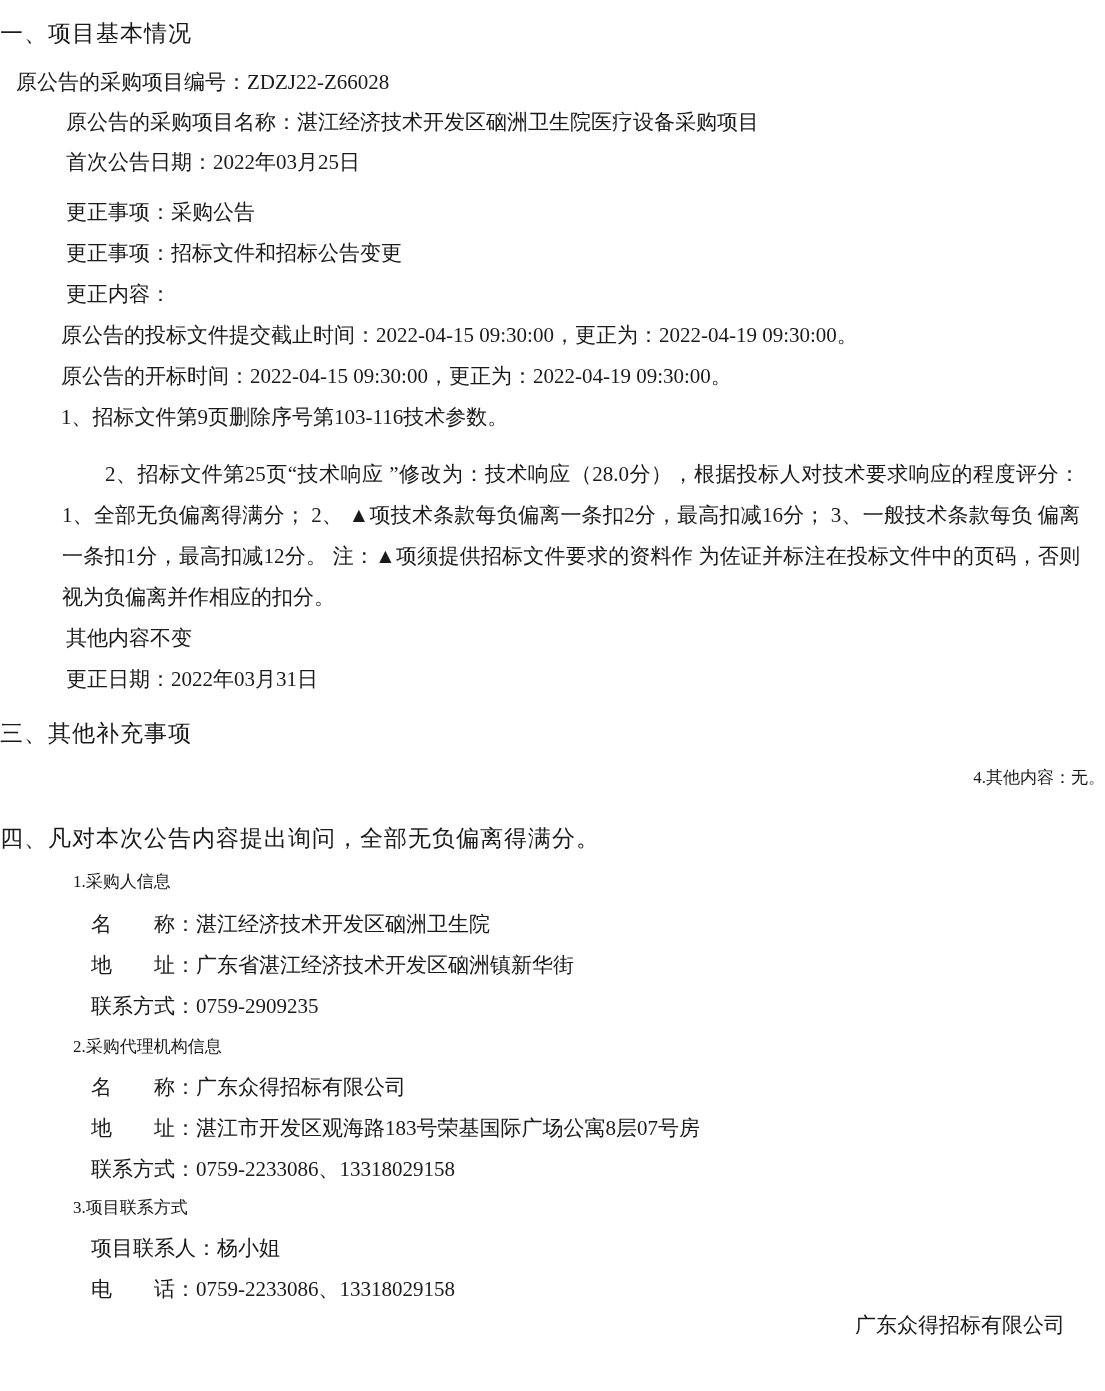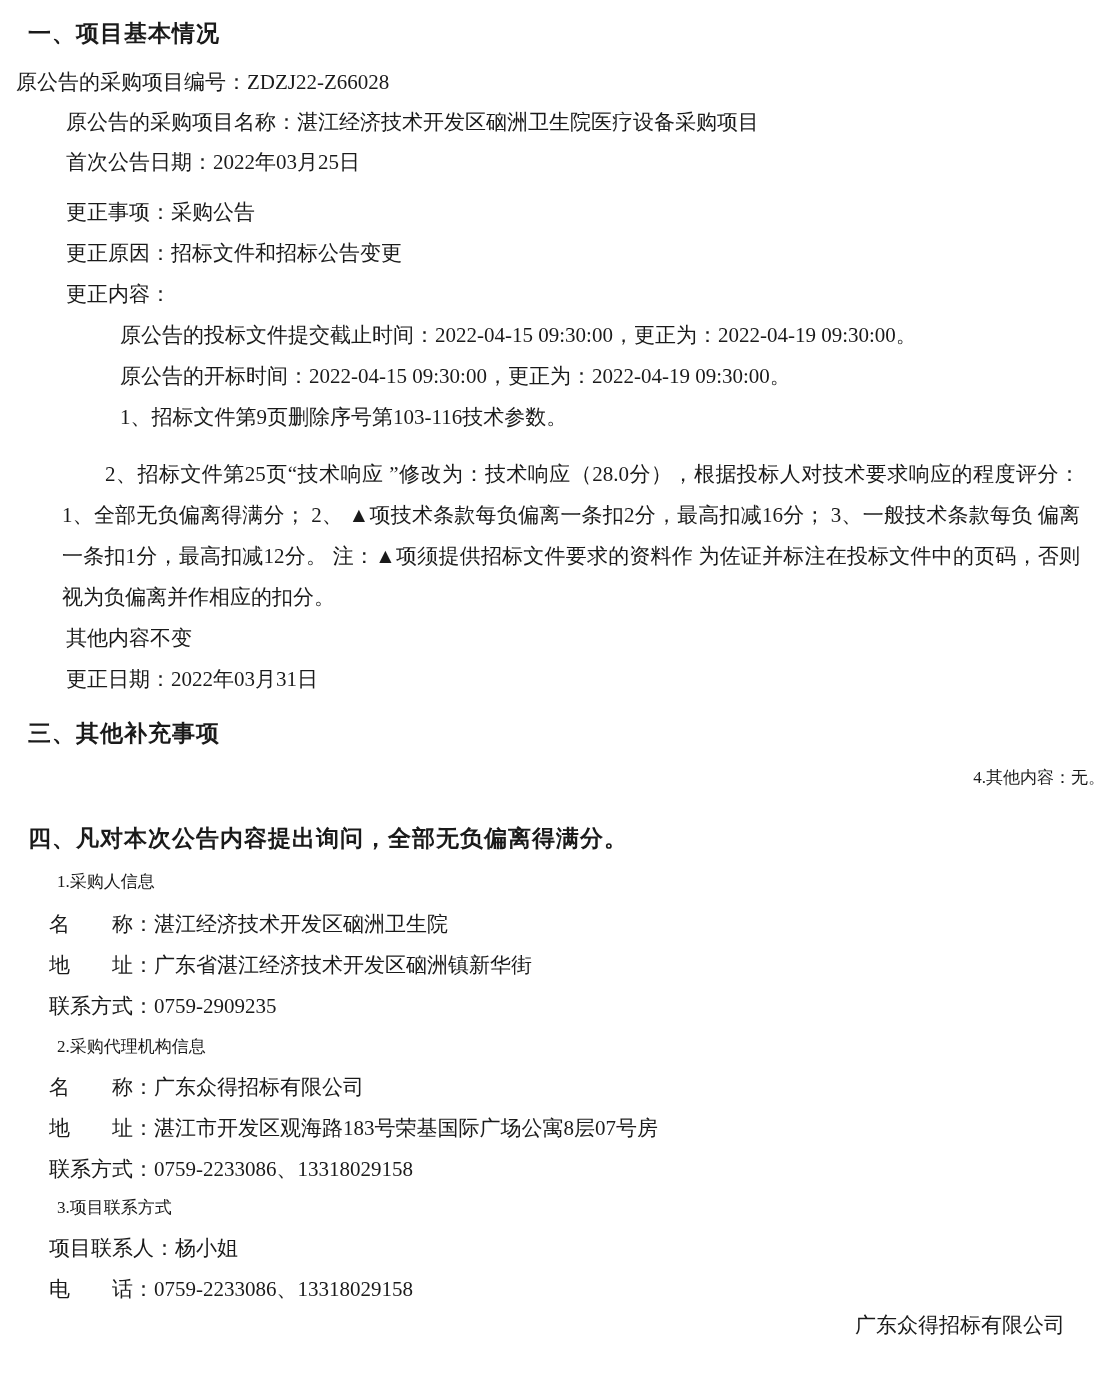--- a/index.html
+++ b/index.html
@@ -15,63 +15,62 @@
     color: #1a1a1a;
   }
   .doc {
     width: 1105px;
     height: 1391px;
     position: relative;
     background: #ffffff;
   }
   .heading {
     font-size: 23px;
-    font-weight: bold;
-    padding-left: 28px;
+    font-weight: normal;
     line-height: 32px;
     height: 32px;
     letter-spacing: 1px;
     white-space: nowrap;
   }
   .h1 { margin-top: 18px; }
   .h2 { margin-top: 22px; }
   .h3 { margin-top: 18px; }
   .h4 { margin-top: 30px; height: 34px; line-height: 34px; }
   .line {
     font-size: 21px;
     line-height: 41px;
     height: 41px;
     white-space: nowrap;
   }
   .ind1 { padding-left: 66px; }
-  .ind2 { padding-left: 120px; }
+  .ind2 { padding-left: 61px; }
   .s1-first { margin-top: 12px; line-height: 40px; height: 40px; padding-left: 16px; }
   .s1 { line-height: 40px; height: 40px; }
   .s2-first { margin-top: 10px; }
   .para {
     font-size: 21px;
     line-height: 41px;
     margin: 16px 25px 0 62px;
     text-indent: 43px;
     text-align: justify;
     white-space: normal;
   }
   .small-title {
     font-size: 17px;
     line-height: 28px;
     height: 28px;
-    padding-left: 57px;
+    padding-left: 73px;
     white-space: nowrap;
   }
   .small-title.other { padding-left: 65px; margin-top: 14px; text-align: right; }
   .contact-line {
     font-size: 21px;
     line-height: 41px;
     height: 41px;
-    padding-left: 49px;
+    padding-left: 91px;
     white-space: nowrap;
   }
   .footer {
     font-size: 21px;
     line-height: 30px;
     height: 30px;
     text-align: right;
     padding-right: 40px;
     white-space: nowrap;
   }
@@ -84,21 +83,21 @@
 <body>
 
 <div class="doc">
 
   <div class="heading h1">一、项目基本情况</div>
   <div class="line ind1 s1-first">原公告的采购项目编号：ZDZJ22-Z66028</div>
   <div class="line ind1 s1">原公告的采购项目名称：湛江经济技术开发区硇洲卫生院医疗设备采购项目</div>
   <div class="line ind1 s1">首次公告日期：2022年03月25日</div>
 
   <div class="line ind1 s2-first">更正事项：采购公告</div>
-  <div class="line ind1">更正原因：招标文件和招标公告变更</div>
+  <div class="line ind1">更正事项：招标文件和招标公告变更</div>
   <div class="line ind1">更正内容：</div>
   <div class="line ind2">原公告的投标文件提交截止时间：2022-04-15 09:30:00，更正为：2022-04-19 09:30:00。</div>
   <div class="line ind2">原公告的开标时间：2022-04-15 09:30:00，更正为：2022-04-19 09:30:00。</div>
   <div class="line ind2">1、招标文件第9页删除序号第103-116技术参数。</div>
   <div class="para">2、招标文件第25页“技术响应 ”修改为：技术响应（28.0分），根据投标人对技术要求响应的程度评分：1、全部无负偏离得满分； 2、 ▲项技术条款每负偏离一条扣2分，最高扣减16分； 3、一般技术条款每负 偏离一条扣1分，最高扣减12分。 注：▲项须提供招标文件要求的资料作 为佐证并标注在投标文件中的页码，否则视为负偏离并作相应的扣分。</div>
   <div class="line ind1">其他内容不变</div>
   <div class="line ind1">更正日期：2022年03月31日</div>
 
   <div class="heading h3">三、其他补充事项</div>
   <div class="small-title other">4.其他内容：无。</div>

